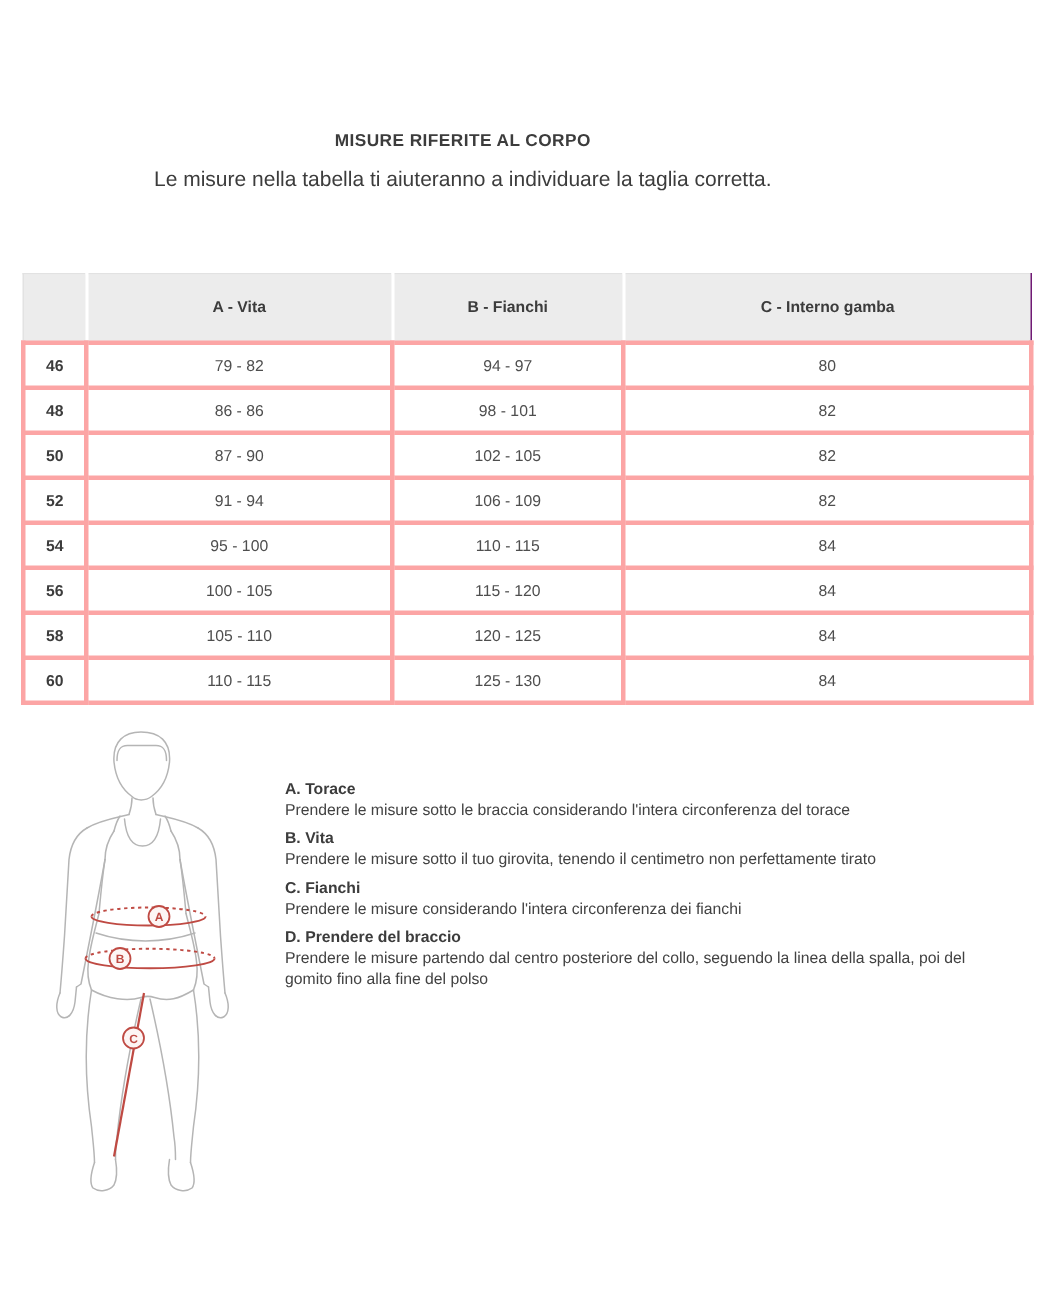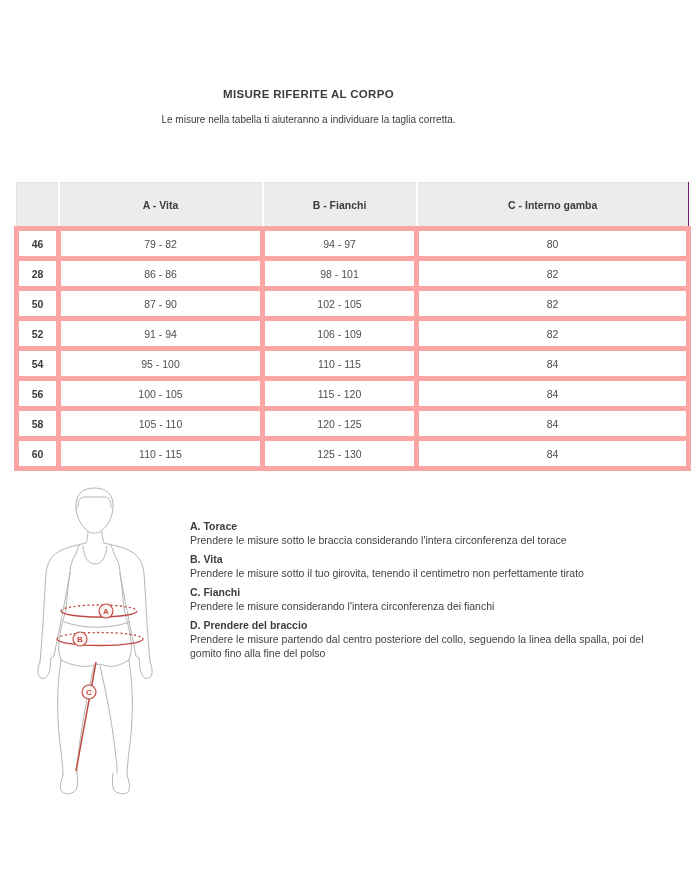--- a/index.html
+++ b/index.html
@@ -9,39 +9,39 @@
     background: #ffffff;
     position: relative;
     font-family: "Liberation Sans", sans-serif;
     overflow: hidden;
     color: #3c3c3c;
   }
 
   
   .doc-header { position: absolute; top: 88px; left: 0; width: 617px; text-align: center; }
   .doc-title { font-size: 11.5px; font-weight: bold; letter-spacing: 0.3px; margin: 0 0 9px 0; }
-  .doc-subtitle { font-size: 10px; line-height: 15px; margin: 12px; }
+  .doc-subtitle { font-size: 14px; line-height: 15px; margin: 12px; }
 
   
   table.size-table {
     position: absolute; top: 182px; left: 14px; width: 672px;
     border-collapse: collapse; table-layout: fixed;
   }
   .size-table th {
     background: #ececec; font-weight: bold; font-size: 10.5px; color: #3c3c3c;
     height: 46px; text-align: center; padding: 0;
     border-top: 1px solid #e2e2e2; border-bottom: 1px solid #e2e2e2;
     border-left: 2px solid #ffffff; border-right: 2px solid #ffffff;
   }
   .size-table th:first-child { border-left: 1px solid #e2e2e2; }
   .size-table th:last-child { border-right: 1px solid #701a75; }
   .size-table td {
     background: #ffffff; font-size: 10.5px; color: #4e4e4e;
     height: 30px; text-align: center; padding: 0;
-    border: 5px solid #fca5a5;
+    border: 3px solid #fca5a5;
   }
   .size-table td.size-cell { font-weight: bold; color: #3c3c3c; }
 
   
   .figure-wrap { position: absolute; left: 30px; top: 476px; width: 160px; height: 330px; }
   .figure-wrap svg { width: 100%; height: 100%; display: block; }
 
   
   .guide { position: absolute; left: 190px; top: 519px; width: 480px; font-size: 10.5px; line-height: 14px; }
   .guide-item { margin: 0 0 5px 0; }
@@ -72,21 +72,21 @@
     </tr>
   </thead>
   <tbody>
     <tr>
       <td class="size-cell">46</td>
       <td>79 - 82</td>
       <td>94 - 97</td>
       <td>80</td>
     </tr>
     <tr>
-      <td class="size-cell">28</td>
+      <td class="size-cell">48</td>
       <td>86 - 86</td>
       <td>98 - 101</td>
       <td>82</td>
     </tr>
     <tr>
       <td class="size-cell">50</td>
       <td>87 - 90</td>
       <td>102 - 105</td>
       <td>82</td>
     </tr>

